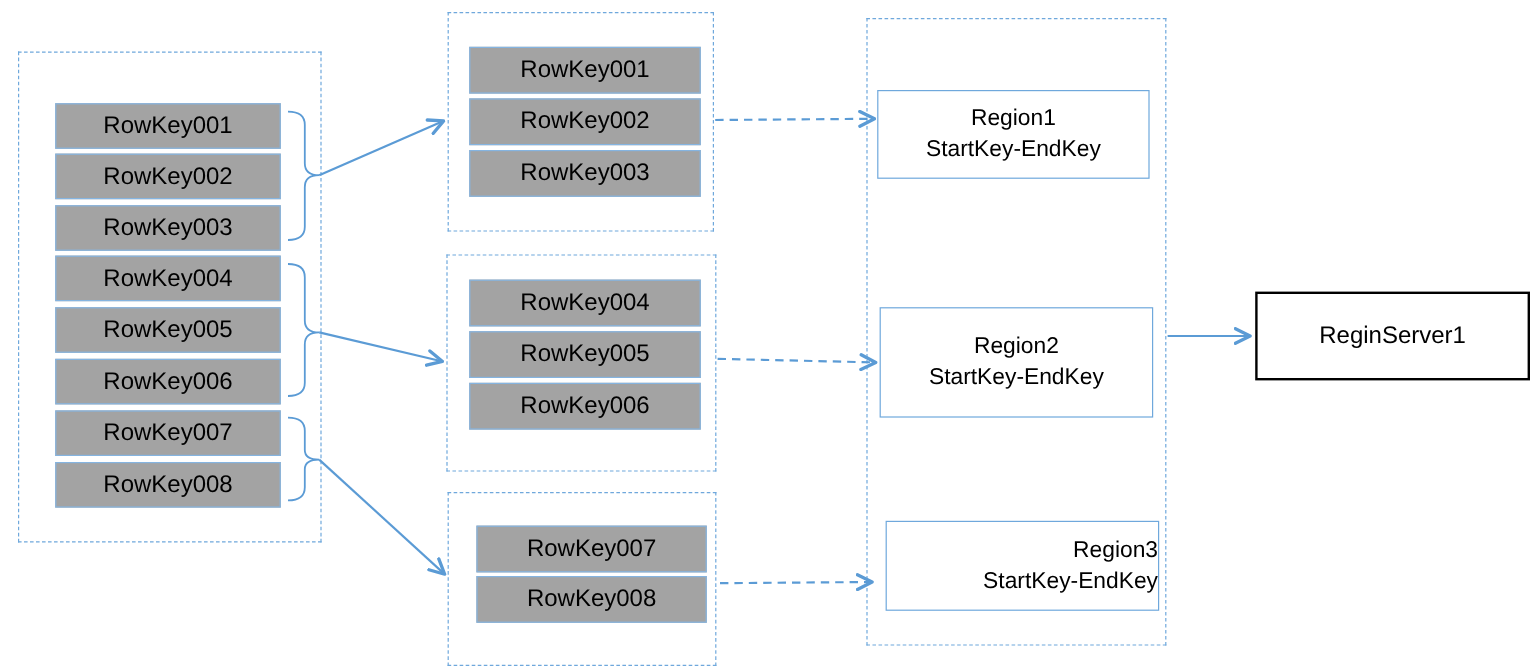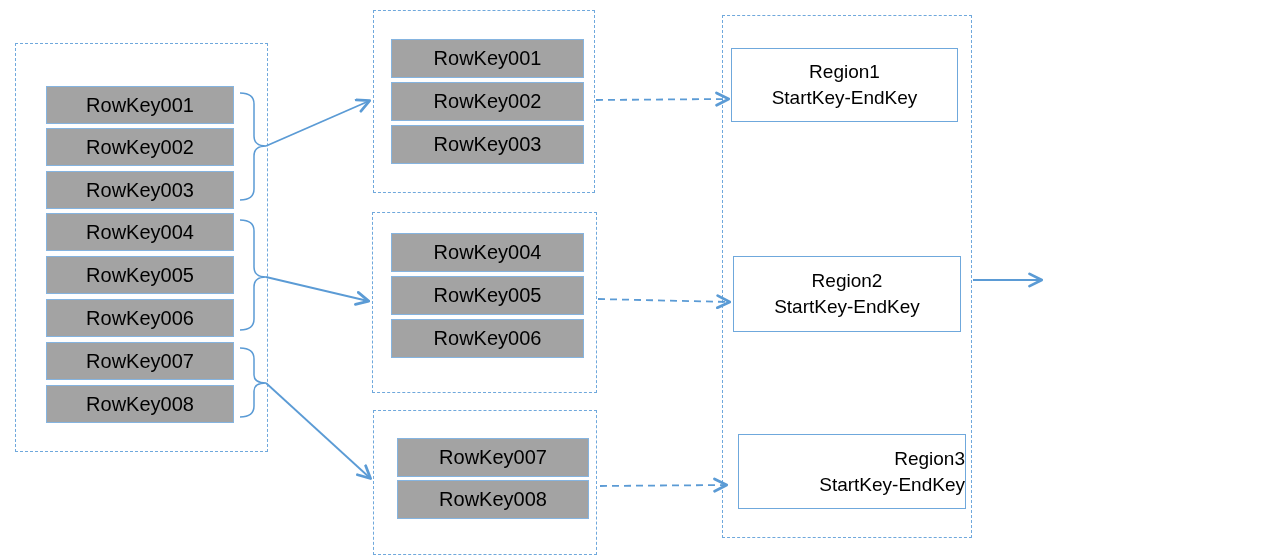--- a/index.html
+++ b/index.html
@@ -55,34 +55,37 @@
     <div class="kbox" style="left:18px; top:63px;  width:193px; height:39px;">RowKey005</div>
     <div class="kbox" style="left:18px; top:106px; width:193px; height:39px;">RowKey006</div>
   </div>
 
   <div class="dashed" style="left:373px; top:410px; width:224px; height:145px;">
     <div class="kbox" style="left:23px; top:27px; width:192px; height:39px;">RowKey007</div>
     <div class="kbox" style="left:23px; top:69px; width:192px; height:39px;">RowKey008</div>
   </div>
 
   <div class="dashed" style="left:722px; top:15px; width:250px; height:523px;">
-    <div class="regionbox" style="left:8px; top:32px; width:227px; height:74px;">
+    <div class="regionbox" style="left:8px; top:59px; width:227px; height:74px;">
       <span>Region1</span>
       <span>StartKey-EndKey</span>
     </div>
-    <div class="regionbox" style="left:10px; top:240px; width:228px; height:76px;">
+    <div class="regionbox" style="left:10px; top:240px; width:228px; height:92px;">
       <span>Region2</span>
       <span>StartKey-EndKey</span>
     </div>
     <div class="regionbox" style="left:15px; top:418px; width:228px; height:75px;align-items:flex-end;">
       <span>Region3</span>
       <span>StartKey-EndKey</span>
     </div>
   </div>
 
+  <div class="server" style="left:1046px; top:243px; width:229px; height:74px;">
+    <span>ReginServer1</span>
+  </div>
 
   <svg class="overlay" width="1280" height="558" viewBox="0 0 1280 558">
     <defs>
       <marker id="head" viewBox="0 0 10 10" refX="8.5" refY="5" markerWidth="8.5" markerHeight="8.5" orient="auto-start-reverse">
         <path d="M1,1 L9,5 L1,9" fill="none" stroke="#5B9BD5" stroke-width="1.8" stroke-linecap="round" stroke-linejoin="round"></path>
       </marker>
     </defs>
 
     <path d="M240,93 Q254,93 254,104 L254,136 Q254,146 266,146 Q254,146 254,156 L254,189 Q254,200 240,200" fill="none" stroke="#5B9BD5" stroke-width="1.5"></path>
     <path d="M240,220 Q254,220 254,231 L254,267 Q254,277 266,277 Q254,277 254,287 L254,319 Q254,330 240,330" fill="none" stroke="#5B9BD5" stroke-width="1.5"></path>

